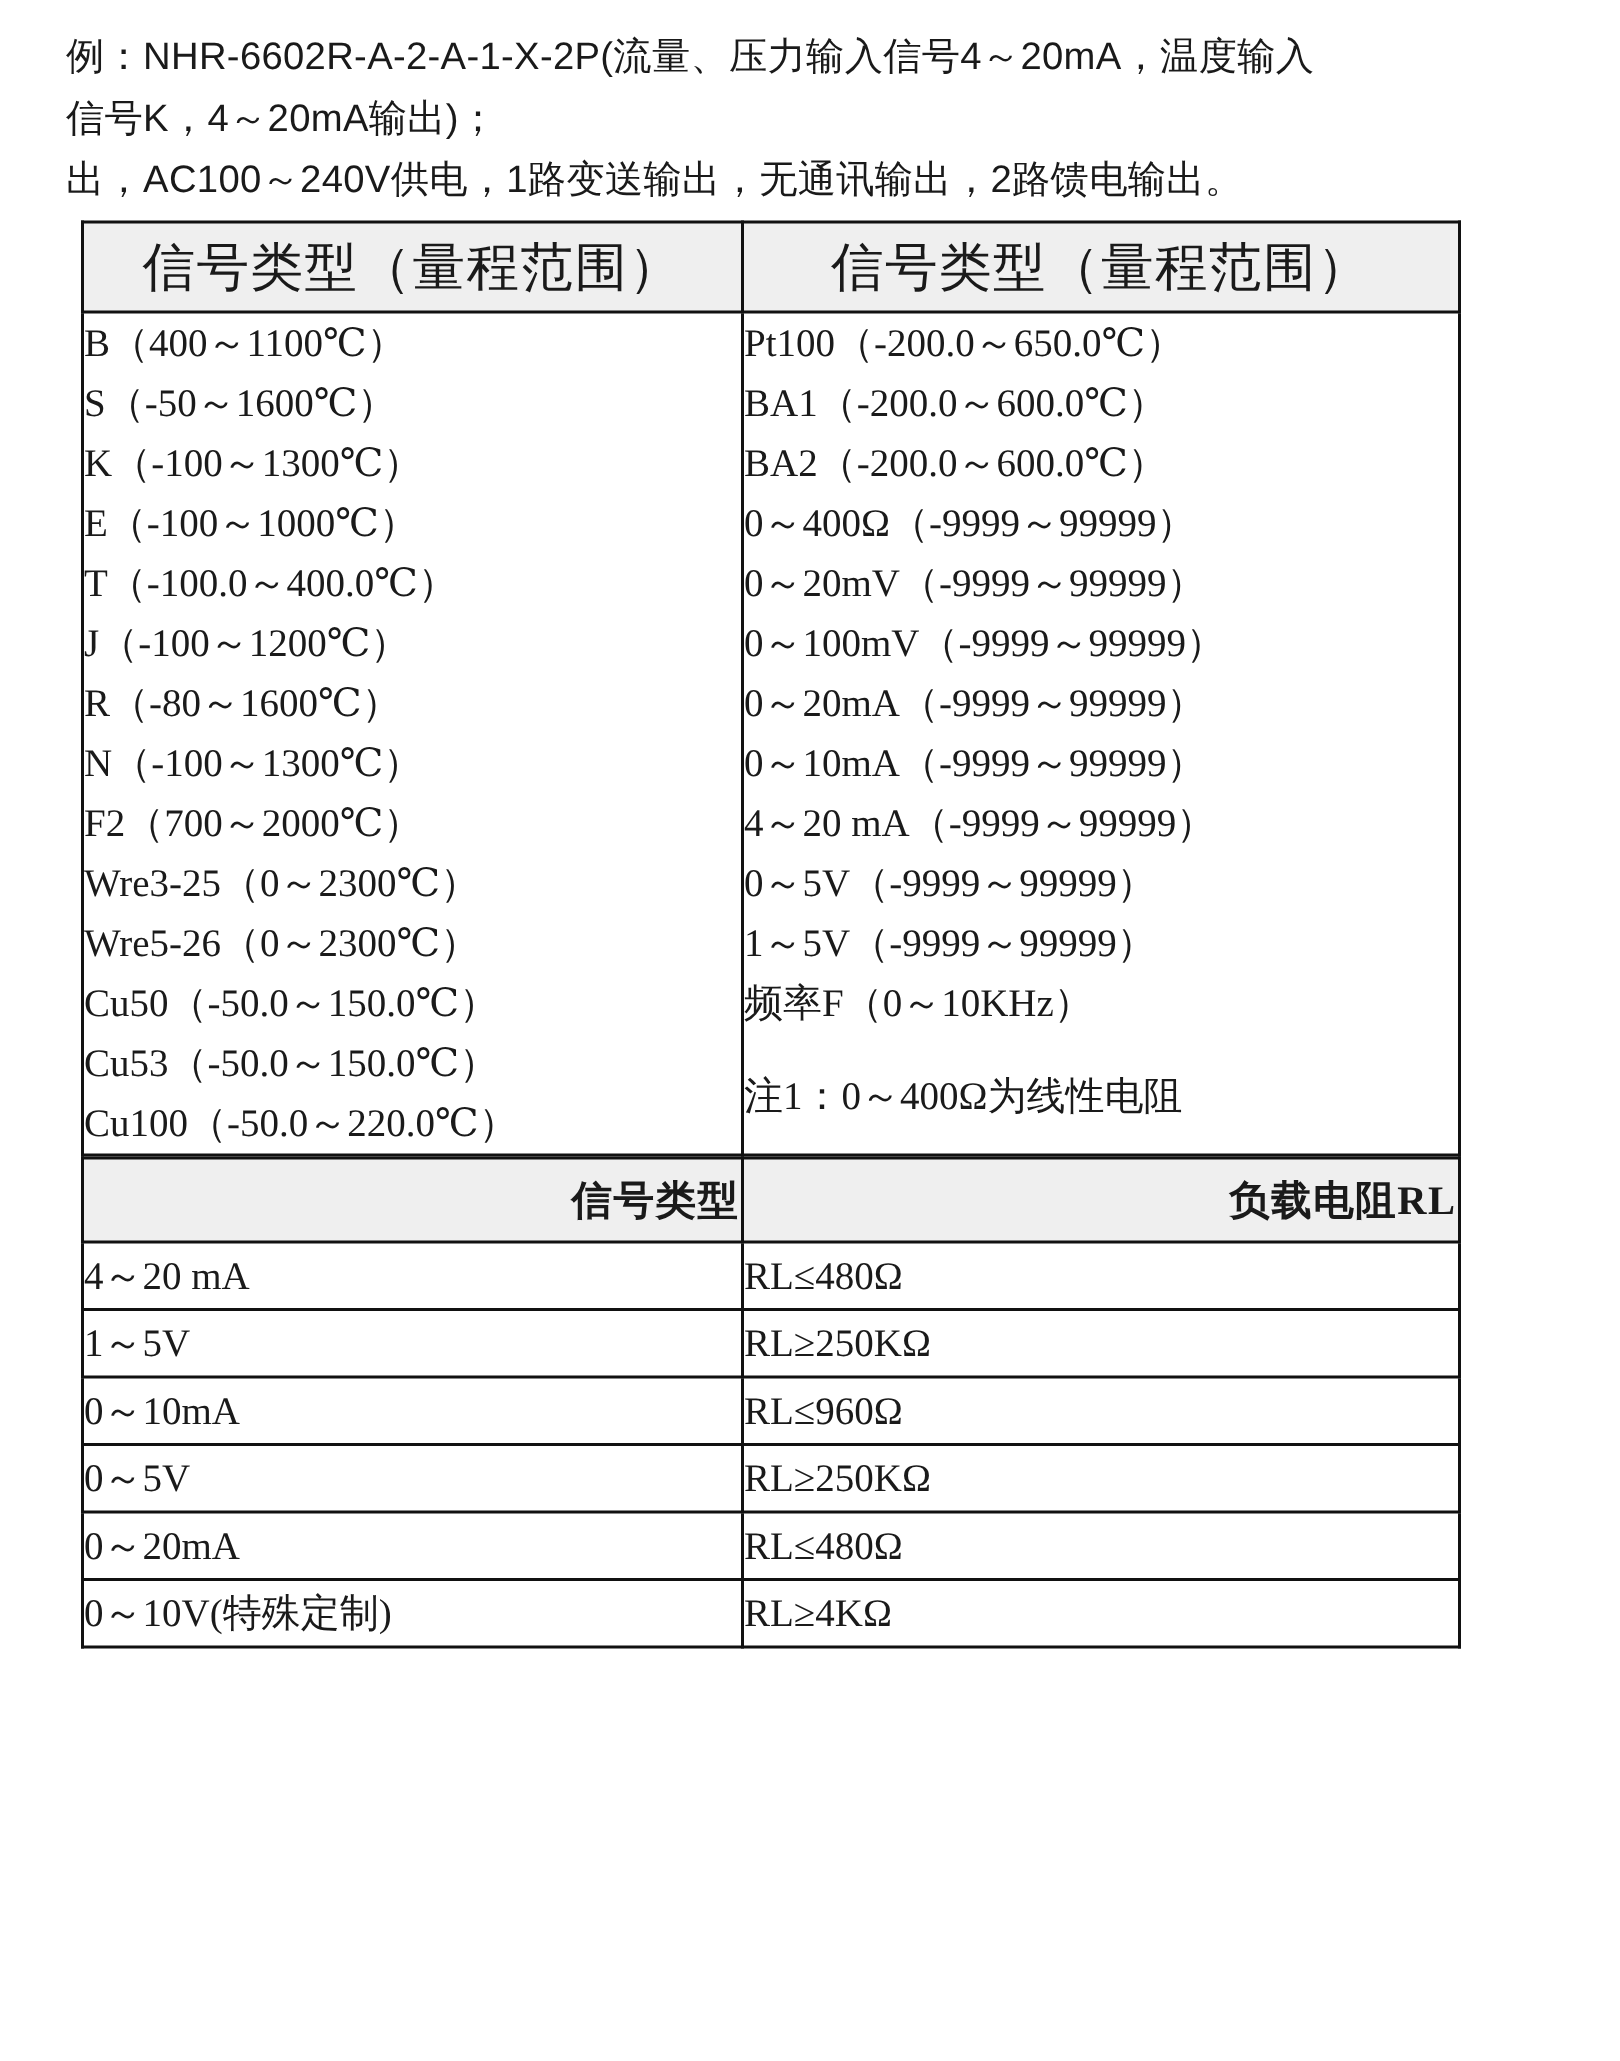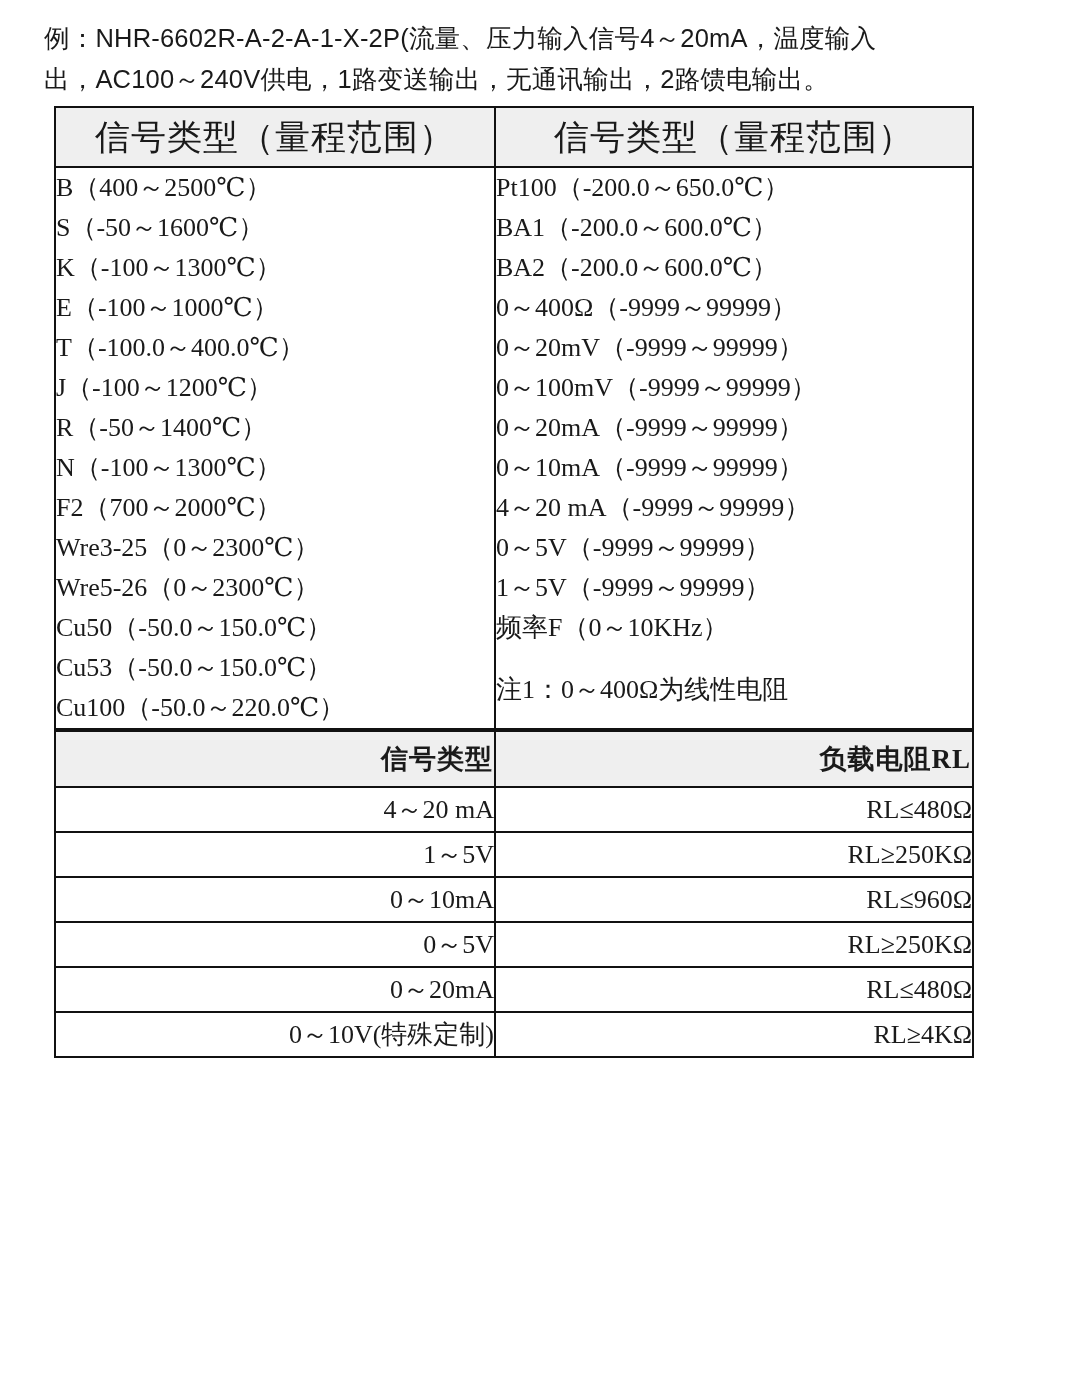--- a/index.html
+++ b/index.html
@@ -88,61 +88,62 @@
     background: #efefef;
     font-size: 27px;
     font-weight: bold;
     height: 52px;
     letter-spacing: 1px;
     text-align: right;
   }
   table.out-table td {
     font-size: 26px;
     height: 43px;
-    text-align: right;
+    text-align: left;
     padding: 0;
     margin-left: 28px;
   }
   .tbl1-col1 { width: 440px; }
   .tbl1-col2 { width: 478px; }
   .tbl2-col1 { width: 440px; }
   .tbl2-col2 { width: 478px; }
 </style>
 </head>
 <body>
 
 <div class="page">
 
   <div class="intro">
     <p>例：NHR-6602R-A-2-A-1-X-2P(流量、压力输入信号4～20mA，温度输入</p>
+    <p>信号K，4～20mA输出)；</p>
     <p>出，AC100～240V供电，1路变送输出，无通讯输出，2路馈电输出。</p>
   </div>
 
 
   <table class="doc-table">
     <colgroup>
       <col class="tbl1-col1">
       <col class="tbl1-col2">
     </colgroup>
     <thead>
       <tr>
         <th>信号类型（量程范围）</th>
         <th>信号类型（量程范围）</th>
       </tr>
     </thead>
     <tbody>
       <tr>
         <td class="cellbox">
-          <div class="rowline">B（400～2500℃）</div>
+          <div class="rowline">B（400～1100℃）</div>
           <div class="rowline">S（-50～1600℃）</div>
           <div class="rowline">K（-100～1300℃）</div>
           <div class="rowline">E（-100～1000℃）</div>
           <div class="rowline">T（-100.0～400.0℃）</div>
           <div class="rowline">J（-100～1200℃）</div>
-          <div class="rowline">R（-50～1400℃）</div>
+          <div class="rowline">R（-80～1600℃）</div>
           <div class="rowline">N（-100～1300℃）</div>
           <div class="rowline">F2（700～2000℃）</div>
           <div class="rowline">Wre3-25（0～2300℃）</div>
           <div class="rowline">Wre5-26（0～2300℃）</div>
           <div class="rowline">Cu50（-50.0～150.0℃）</div>
           <div class="rowline">Cu53（-50.0～150.0℃）</div>
           <div class="rowline">Cu100（-50.0～220.0℃）</div>
         </td>
         <td class="cellbox">
           <div class="rowline">Pt100（-200.0～650.0℃）</div>

